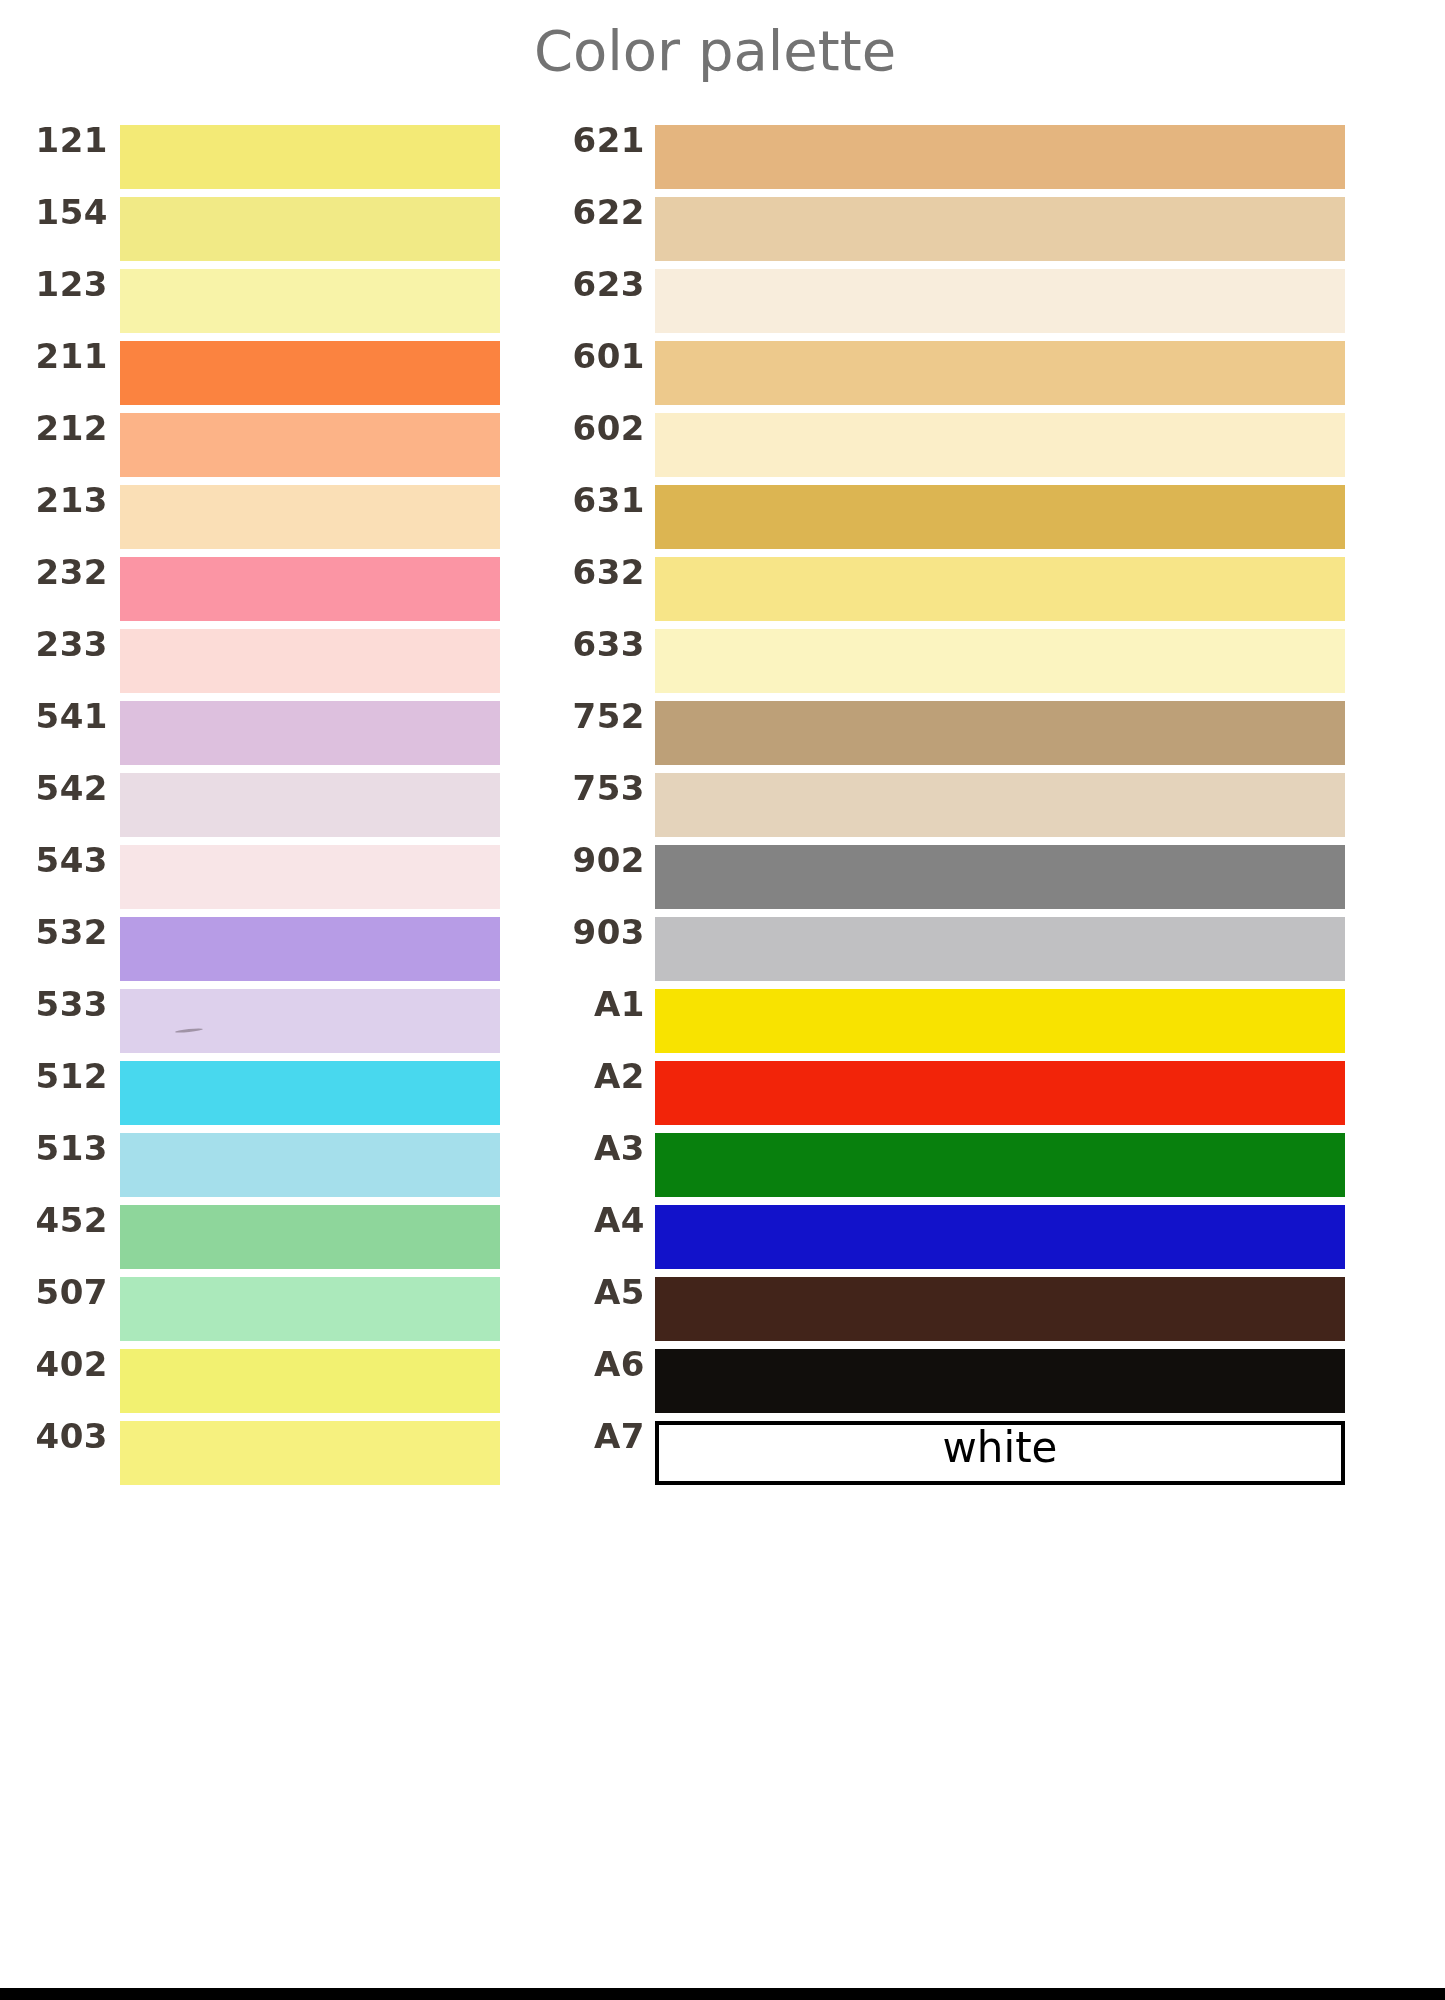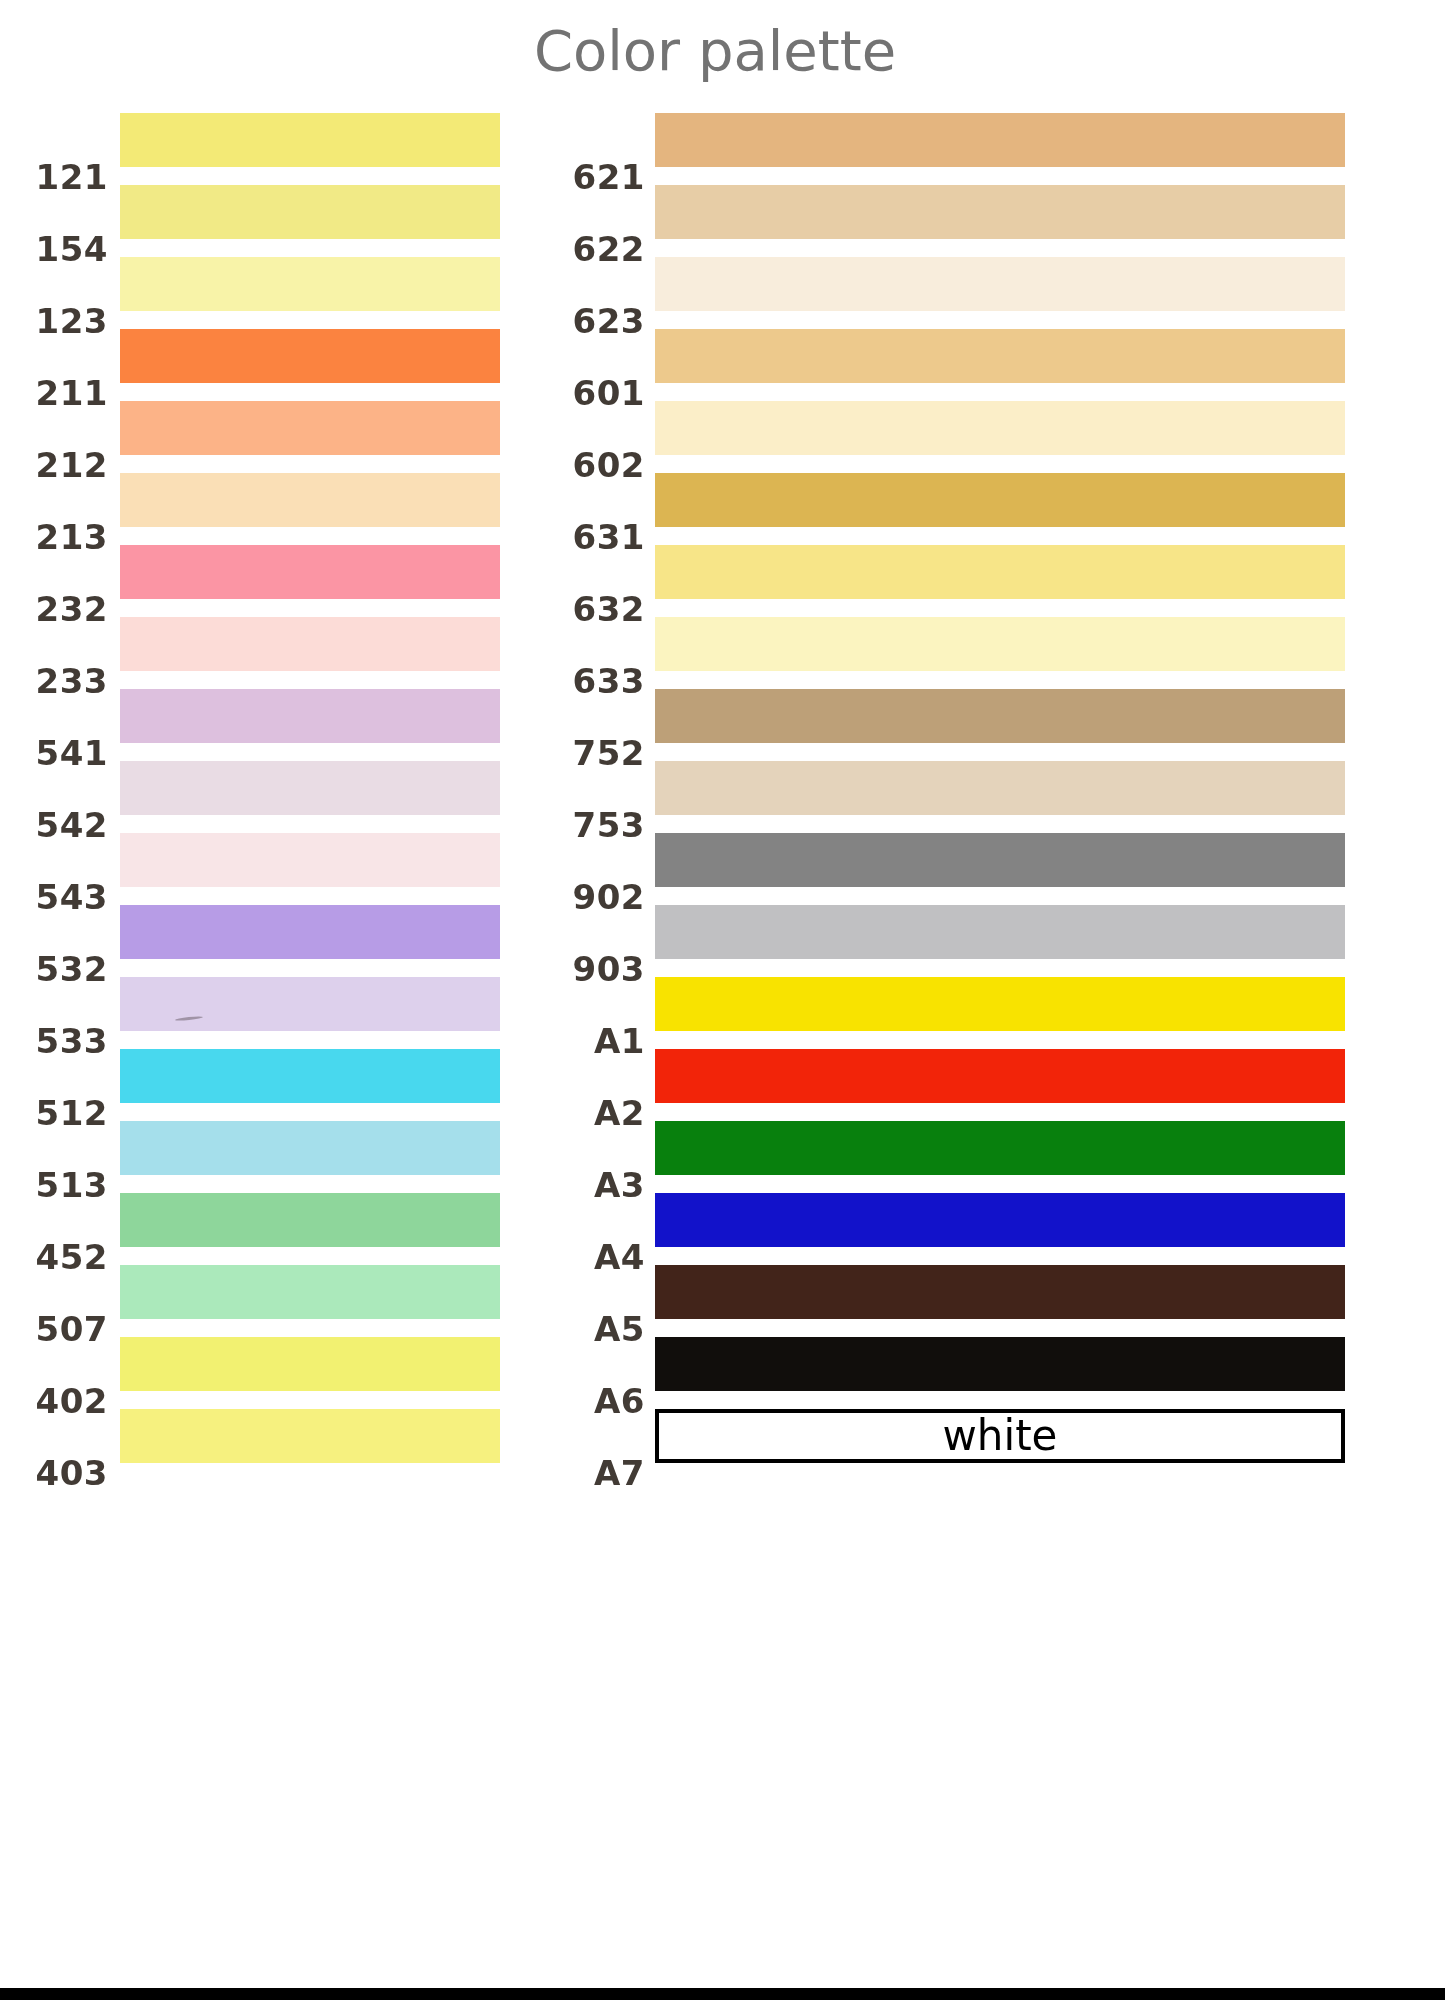--- a/index.html
+++ b/index.html
@@ -52,29 +52,28 @@
     top: 0;
     height: 54px;
     line-height: 54px;
     text-align: right;
     font-weight: bold;
     font-size: 34px;
     color: #423b35;
     font-family: "DejaVu Sans", sans-serif;
     white-space: nowrap;
     letter-spacing: 0.5px;
-    margin-top: 37px;
   }
   #left-column  .swatch-label { left: 0px; width: 108px; }
   #right-column .swatch-label { left: 0px; width: 110px; }
 
   .swatch-chip {
     position: absolute;
-    top: 0;
-    height: 54px;
+    top: 12px;
+    height: 64px;
     box-sizing: border-box;
   }
   #left-column  .swatch-chip { left: 120px; width: 380px; }
   #right-column .swatch-chip { left: 120px; width: 690px; }
 
   .swatch-chip.outlined {
     border: 4px solid #000000;
     background: #ffffff;
   }
 

